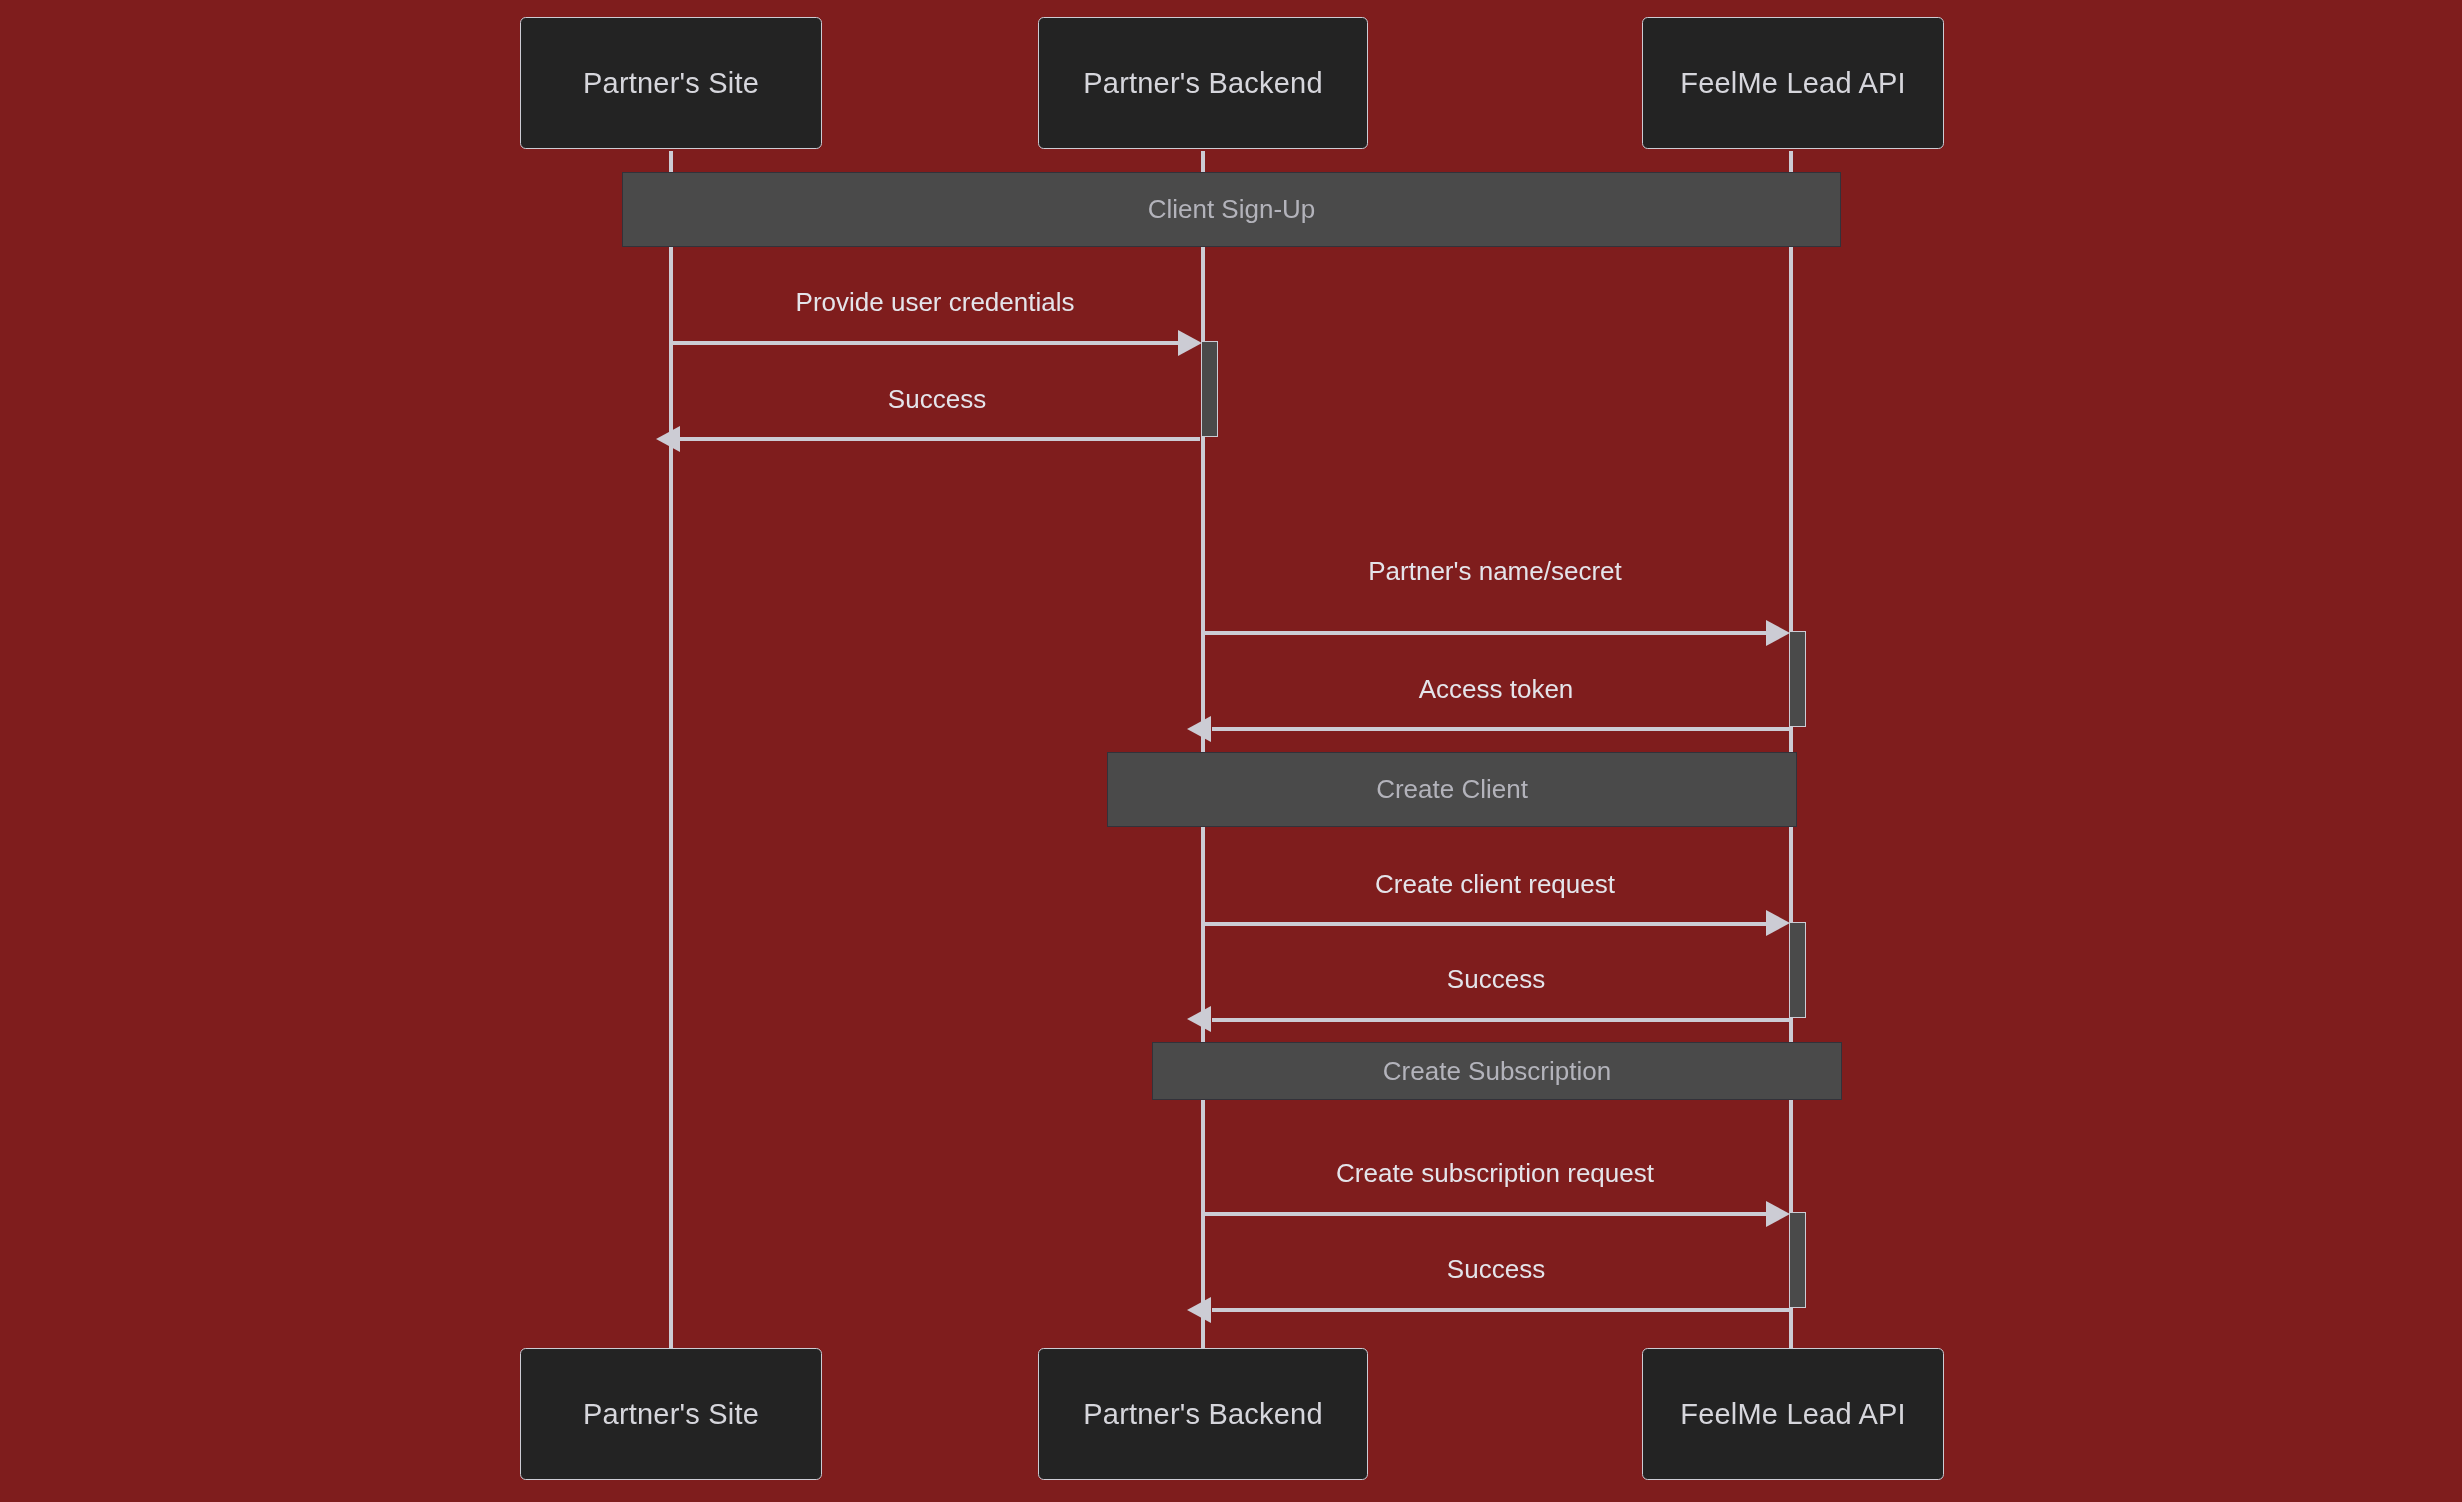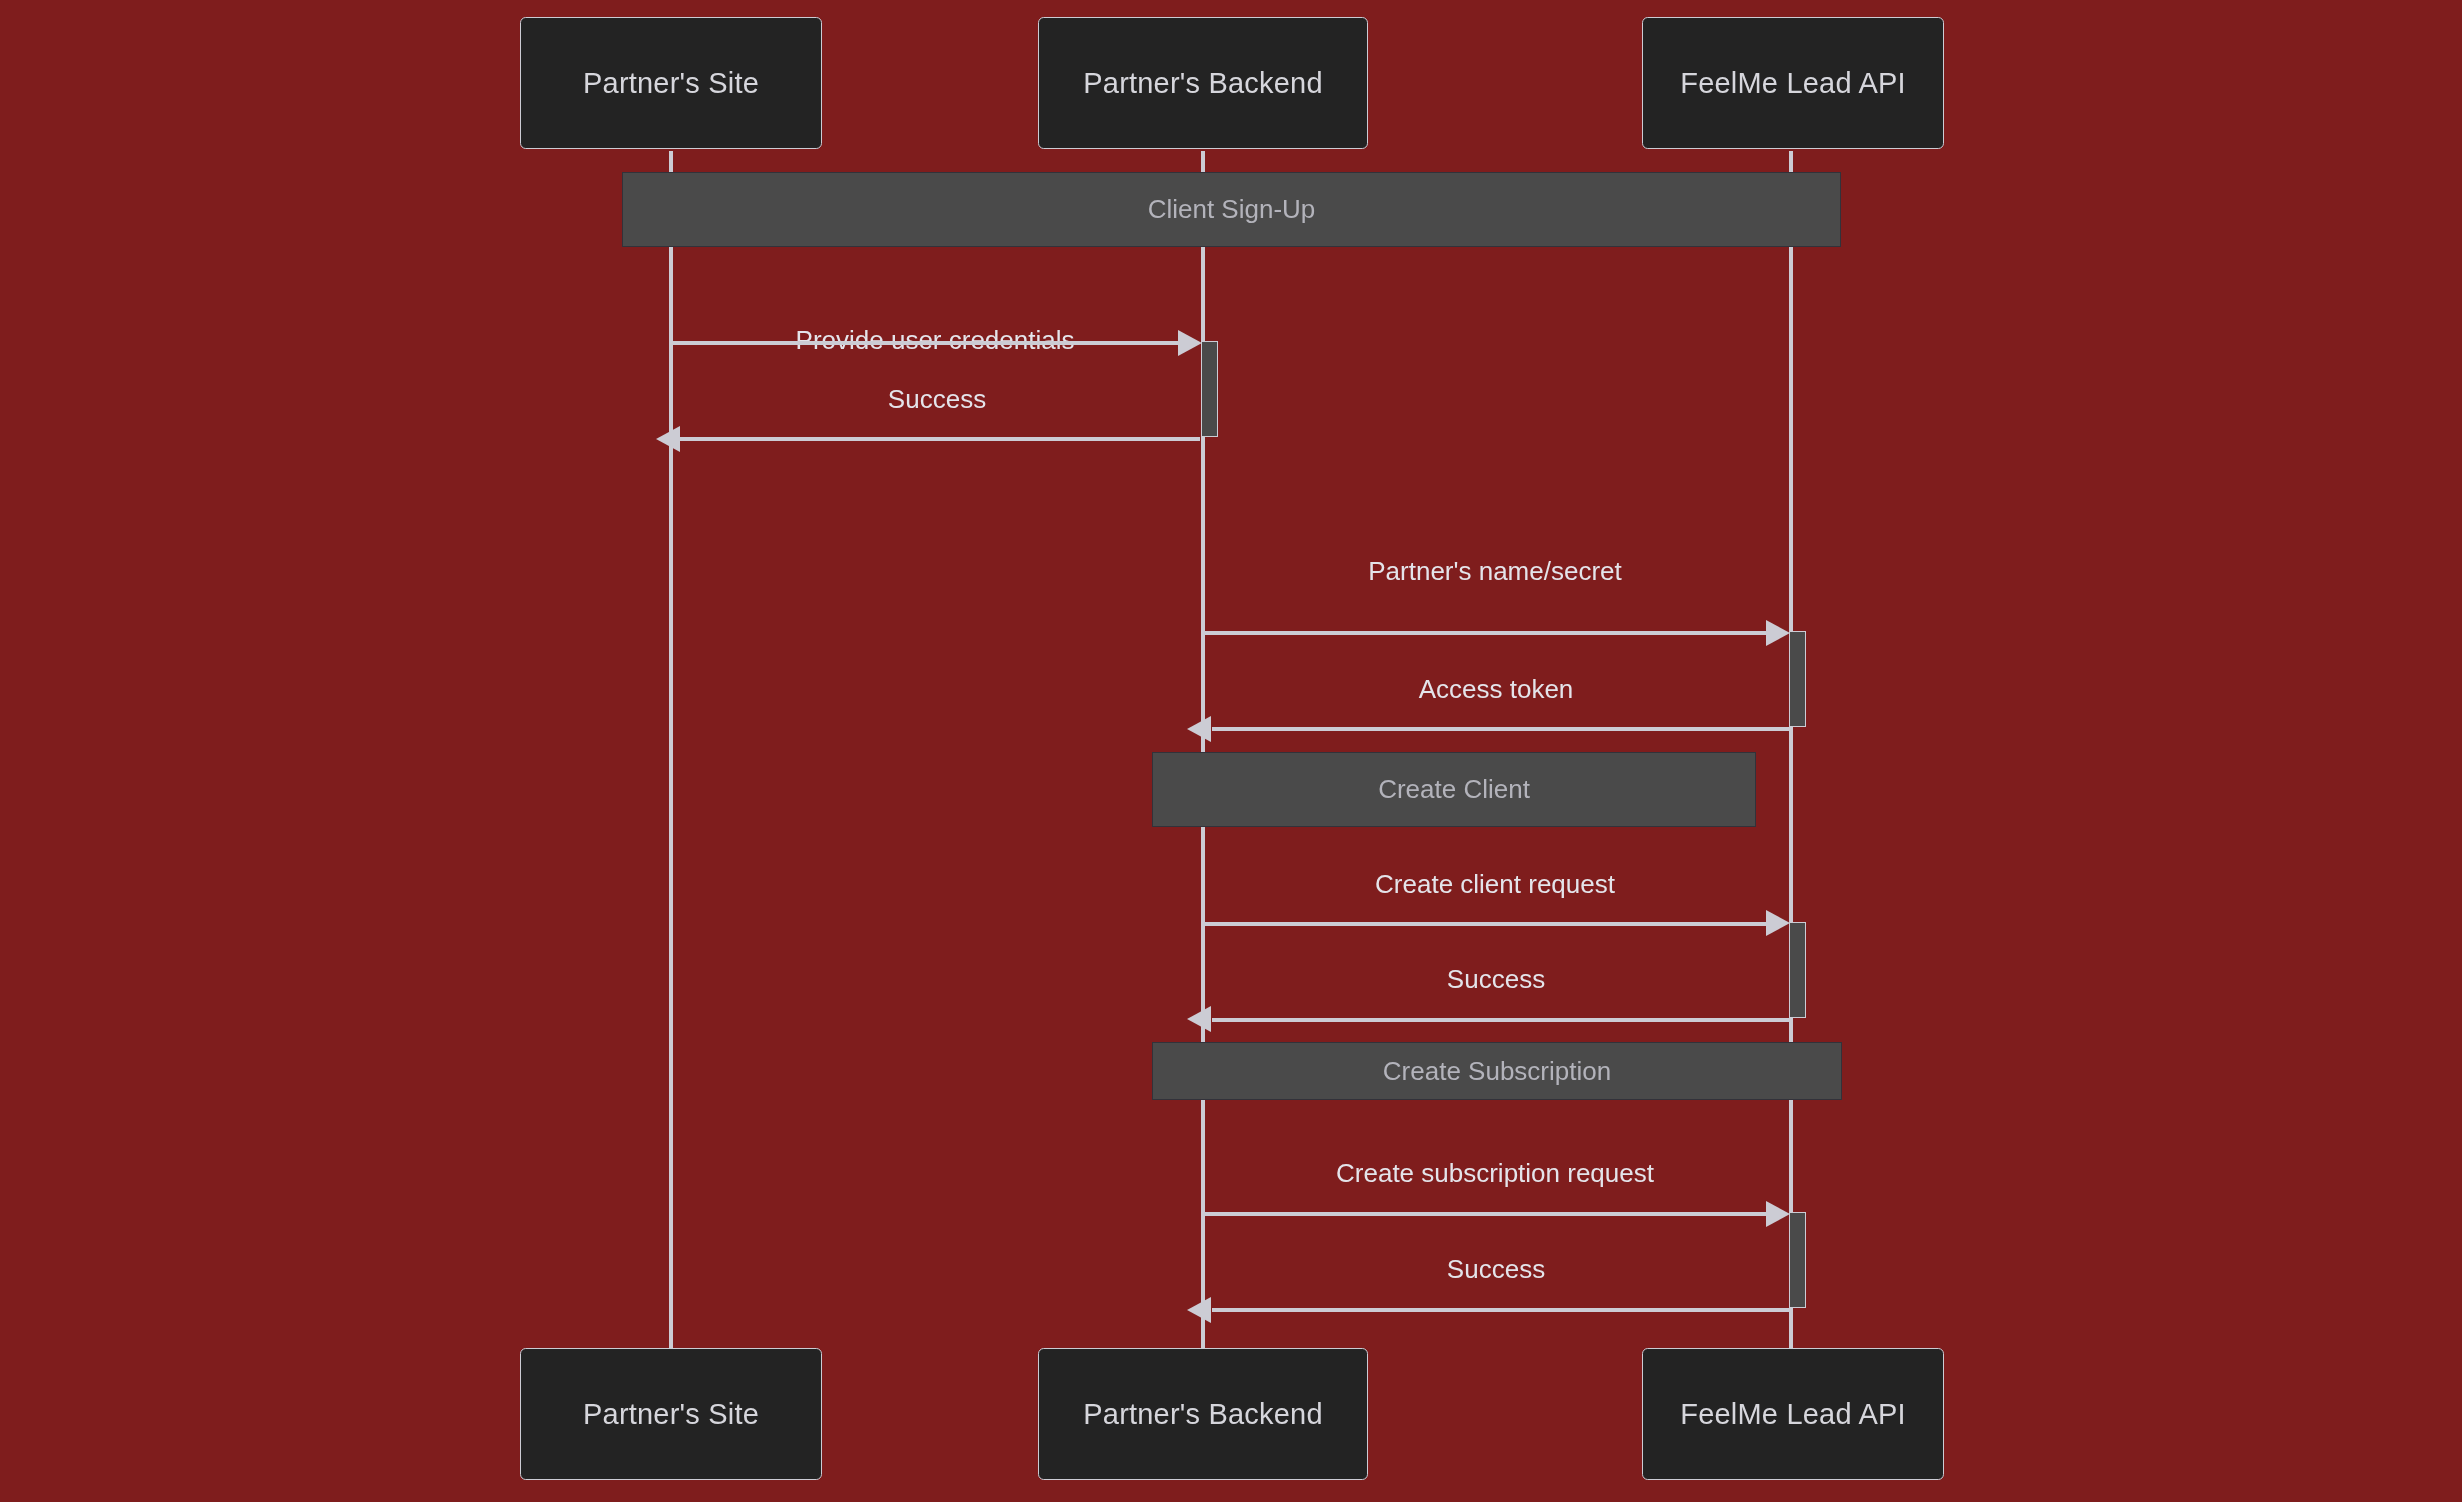--- a/index.html
+++ b/index.html
@@ -111,28 +111,28 @@
   <div class="actor-box" style="left:1038px; top:17px; width:330px; height:132px;">
     <span>Partner's Backend</span>
   </div>
   <div class="actor-box" style="left:1642px; top:17px; width:302px; height:132px;">
     <span>FeelMe Lead API</span>
   </div>
 
   <div class="section-bar" style="left:622px; top:172px; width:1219px; height:75px;">
     <span>Client Sign-Up</span>
   </div>
-  <div class="section-bar" style="left:1152px; top:752px; width:604px; height:75px;">
+  <div class="section-bar" style="left:1107px; top:752px; width:690px; height:75px;">
     <span>Create Client</span>
   </div>
   <div class="section-bar" style="left:1152px; top:1042px; width:690px; height:58px;">
     <span>Create Subscription</span>
   </div>
 
-  <div class="msg-label" style="left:935px; top:287px;margin-top:38px;">
+  <div class="msg-label" style="left:935px; top:287px;">
     <span>Provide user credentials</span>
   </div>
   <div class="msg-line" style="left:669px; top:341px; width:524px;"></div>
   <div class="arrow-head arrow-right" style="left:1178px; top:330px;"></div>
 
   <div class="activation" style="left:1201px; top:341px; height:96px;"></div>
 
   <div class="msg-label" style="left:937px; top:384px;">
     <span>Success</span>
   </div>

